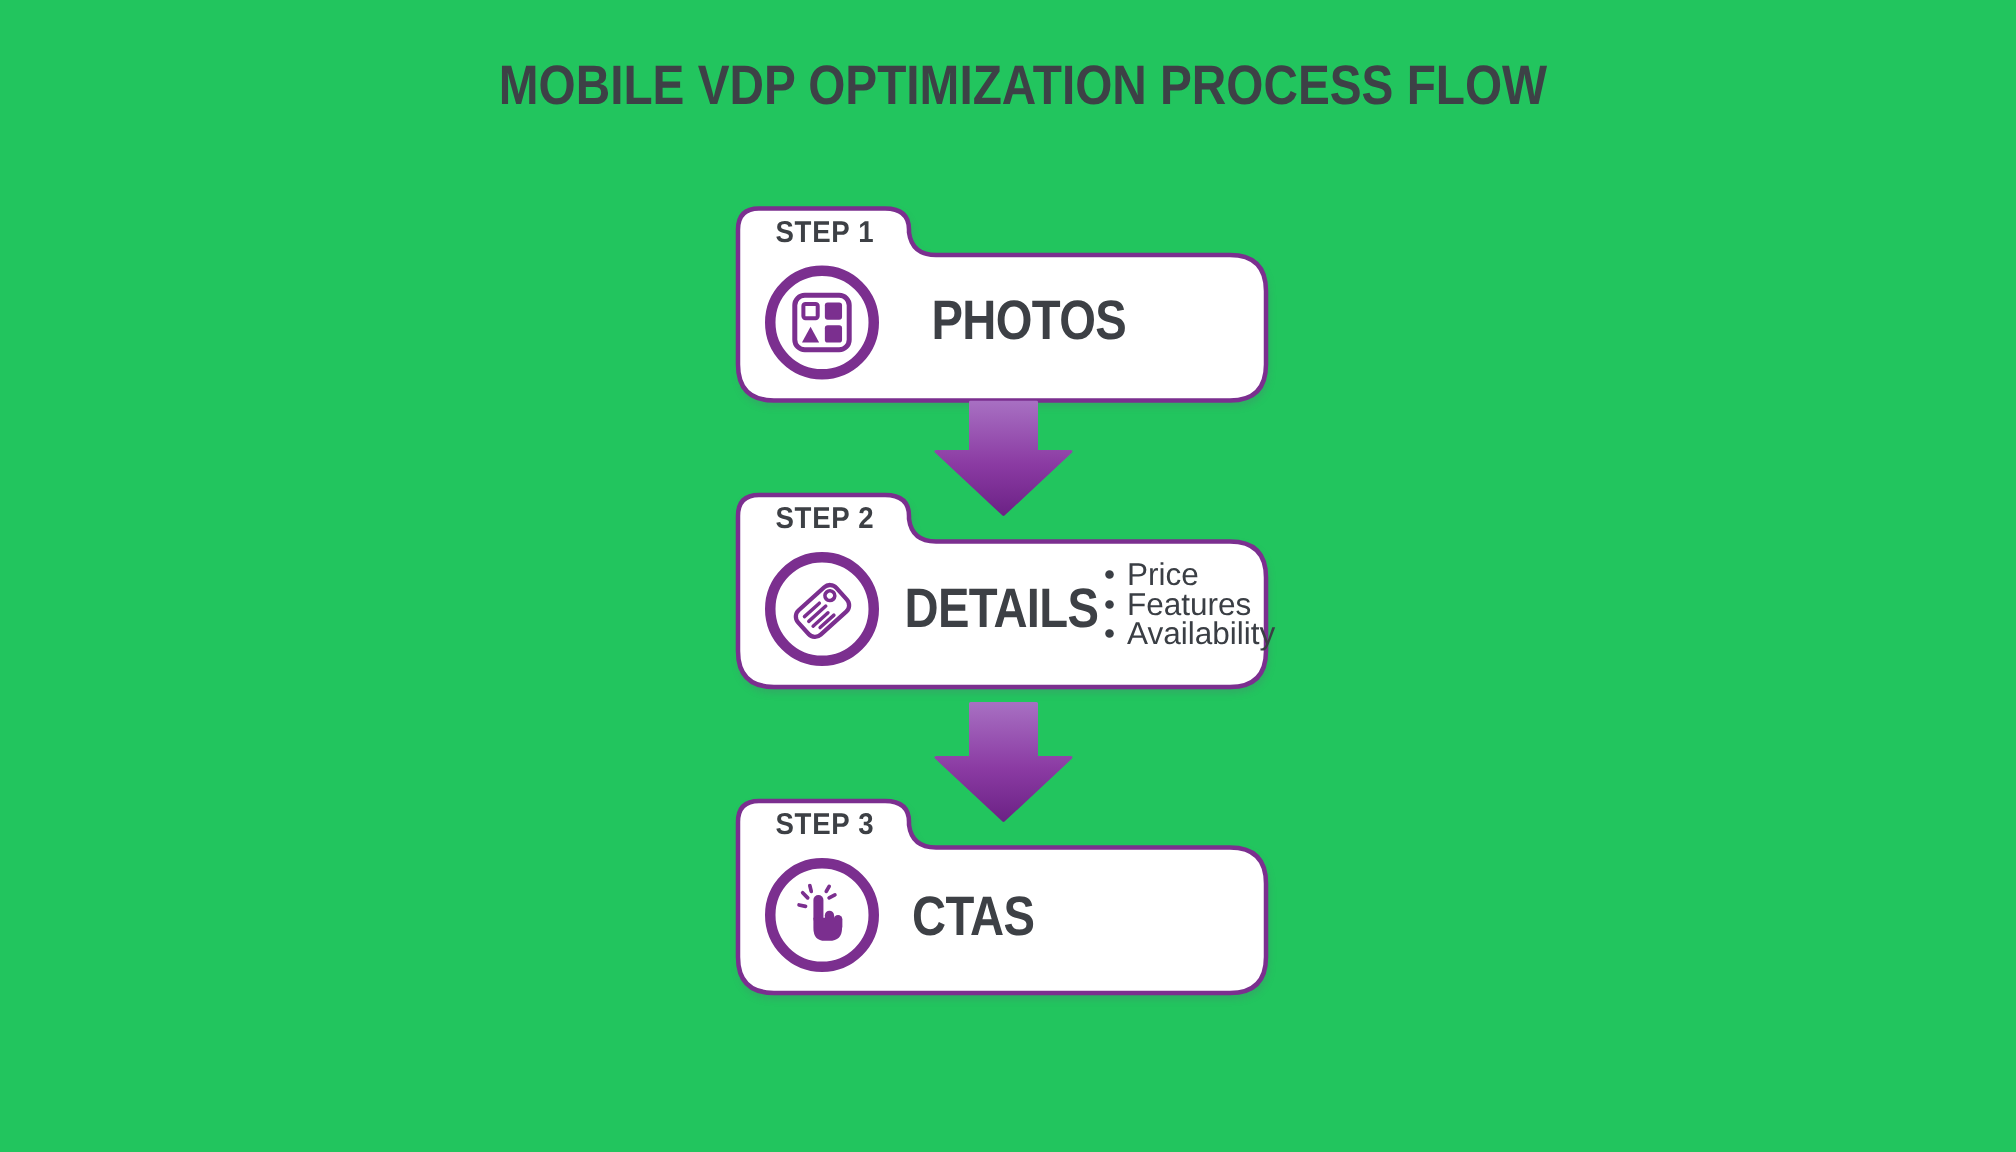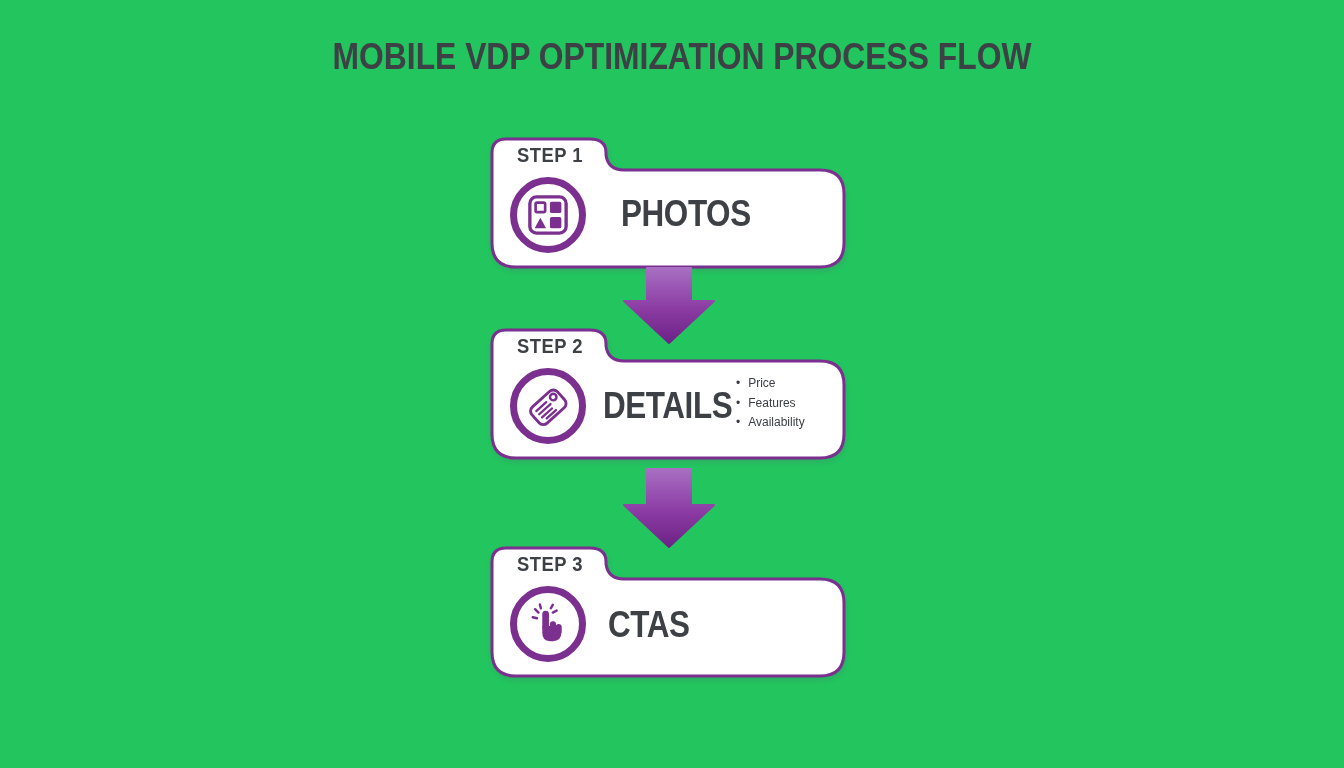--- a/index.html
+++ b/index.html
@@ -28,21 +28,21 @@
   }
 
   
   .step {
     position:absolute;
     left:490px;
     width:360px; height:134px;
   }
   .step-1 { top:137px; }
   .step-2 { top:328px; }
-  .step-3 { top:546px; }
+  .step-3 { top:532px; }
 
   .outline {
     position:absolute; left:0; top:0;
     filter: drop-shadow(1px 3px 2px rgba(110,60,130,0.16));
   }
 
   .tab-label {
     position:absolute;
     left:27px; top:7px;
     font-size:20px; font-weight:bold;
@@ -76,21 +76,21 @@
     line-height:1;
   }
   .step-1 .step-title { left:131px; top:58px; }
   .step-2 .step-title { left:113px; top:59px; }
   .step-3 .step-title { left:118px; top:60px; }
 
   .bullets {
     position:absolute;
     margin:0; padding:0;
     list-style:none;
-    font-size:12px;
+    font-size:21px;
     color:#3a3e44;
     line-height:19.5px;
     white-space:nowrap;
   }
   .step-2 .bullets { left:246px; top:46px; }
   .step-3 .bullets { left:228px; top:63px; }
   .bullets li::before {
     content:"\2022";
     margin-right:8px;
     color:#3a3e44;

